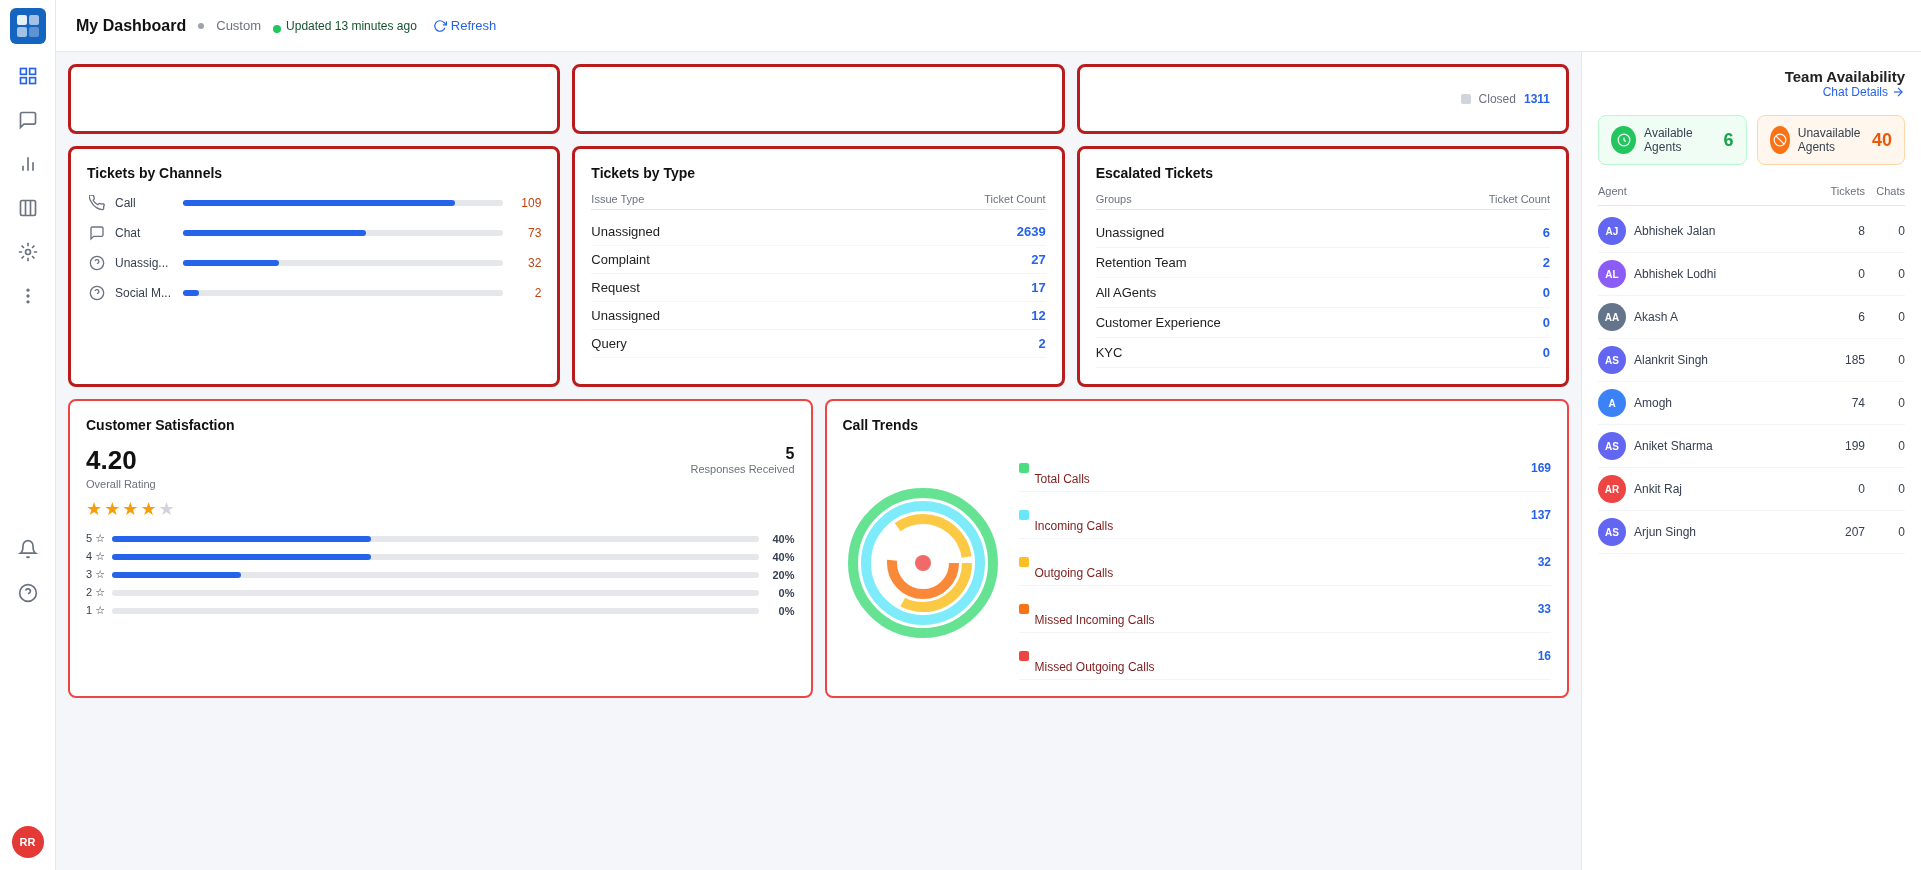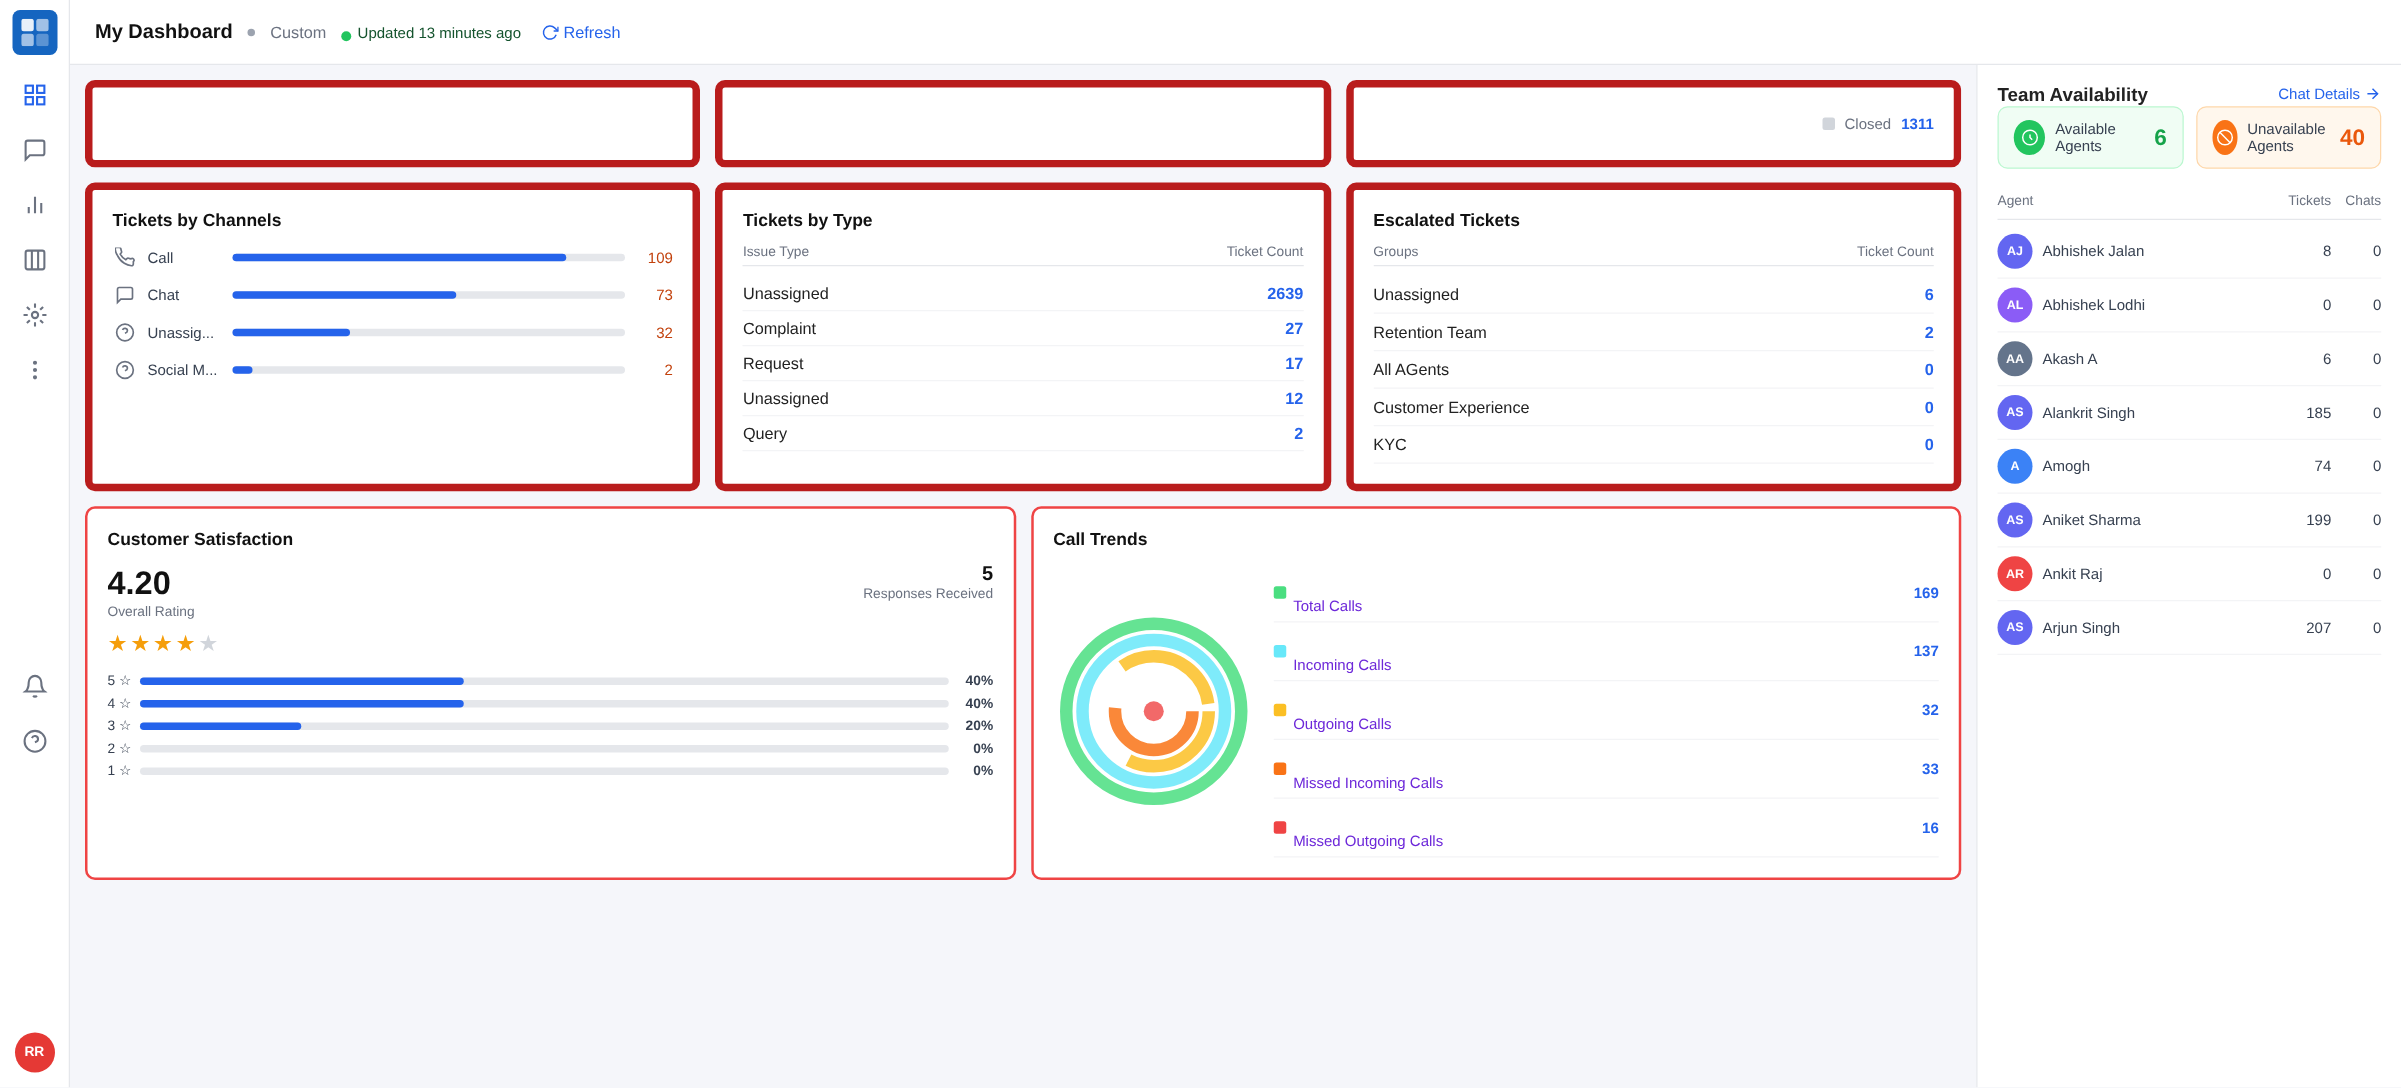--- a/index.html
+++ b/index.html
@@ -29,21 +29,21 @@
     
     .content-area { display: flex; flex: 1; overflow: hidden; }
     .dashboard-main { flex: 1; overflow-y: auto; padding: 12px 12px 12px 12px; }
 
     
     .grid-row { display: grid; gap: 12px; margin-bottom: 12px; }
     .grid-3col { grid-template-columns: 1fr 1fr 1fr; }
     .grid-2col { grid-template-columns: 1fr 1fr; }
 
     
-    .card { background: #fff; border-radius: 8px; border: 6px solid #b91c1c; padding: 16px; }
+    .card { background: #fff; border-radius: 8px; border: 3px solid #b91c1c; padding: 16px; }
     .card-title { font-size: 14px; font-weight: 600; color: #111; margin-bottom: 12px; }
 
     
     .channel-row { display: flex; align-items: center; gap: 8px; margin-bottom: 10px; }
     .channel-icon { width: 20px; height: 20px; display: flex; align-items: center; justify-content: center; color: #6b7280; flex-shrink: 0; }
     .channel-label { width: 60px; font-size: 12px; color: #374151; flex-shrink: 0; }
     .channel-bar-bg { flex: 1; height: 6px; background: #e5e7eb; border-radius: 3px; }
     .channel-bar { height: 6px; background: #2563eb; border-radius: 3px; }
     .channel-count { width: 30px; text-align: right; font-size: 12px; color: #c2410c; font-weight: 400; }
 
@@ -73,26 +73,26 @@
     .csat-bar-pct { width: 30px; text-align: right; font-size: 11px; color: #374151; font-weight: 600; }
 
     
     .call-trends-inner { display: flex; gap: 16px; align-items: center; }
     .donut-container { position: relative; width: 160px; height: 160px; flex-shrink: 0; }
     .donut-container svg { width: 160px; height: 160px; }
     .call-legend { flex: 1; }
     .legend-row { display: flex; align-items: center; justify-content: space-between; padding: 5px 0; border-bottom: 1px solid #f3f4f6; }
     .legend-left { display: flex; align-items: center; gap: 6px; }
     .legend-dot { width: 10px; height: 10px; border-radius: 2px; flex-shrink: 0; }
-    .legend-label { font-size: 12px; color: #6d28d9; margin-top: 22px; }
+    .legend-label { font-size: 12px; color: #7f1d1d; margin-top: 22px; }
     .legend-count { font-size: 12px; color: #2563eb; font-weight: 600; }
 
     
     .right-panel { width: 340px; background: #fff; border-left: 1px solid #e5e7eb; overflow-y: auto; padding: 16px; }
-    .panel-header { display: flex; justify-content: space-between; align-items: flex-start; margin-bottom: 0; }
+    .panel-header { display: flex; justify-content: space-between; align-items: flex-end; margin-bottom: 16px; flex-direction: column; }
     .panel-title { font-size: 15px; font-weight: 600; }
     .panel-link { font-size: 12px; color: #2563eb; cursor: pointer; display: flex; align-items: center; gap: 3px; }
     .agent-cards { display: flex; gap: 10px; margin-bottom: 16px; }
     .agent-card { flex: 1; border-radius: 8px; padding: 10px 12px; display: flex; align-items: center; justify-content: space-between; }
     .agent-card-available { background: #f0fdf4; border: 1px solid #bbf7d0; }
     .agent-card-unavailable { background: #fff7ed; border: 1px solid #fed7aa; }
     .agent-card-left { display: flex; align-items: center; gap: 8px; }
     .agent-card-icon { width: 28px; height: 28px; border-radius: 50%; display: flex; align-items: center; justify-content: center; }
     .agent-card-icon-avail { background: #22c55e; color: #fff; }
     .agent-card-icon-unavail { background: #f97316; color: #fff; }

